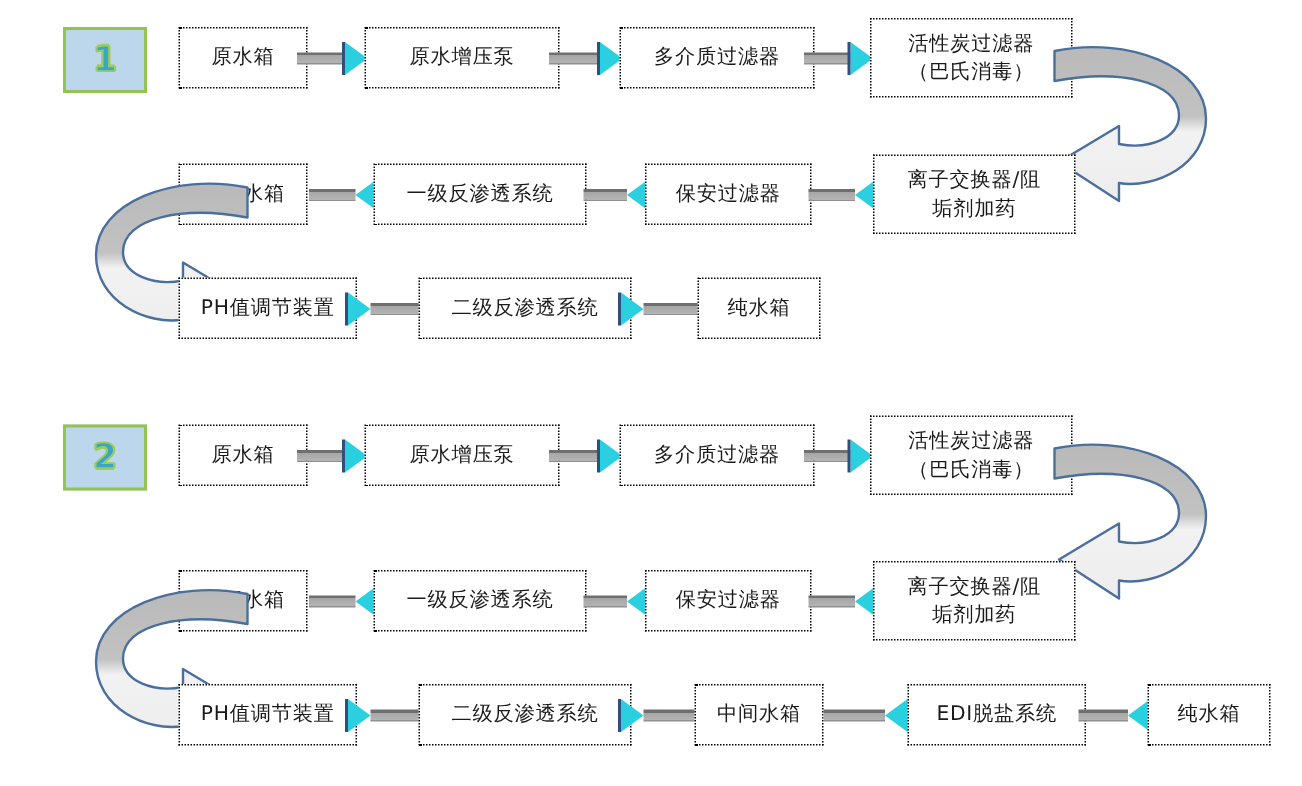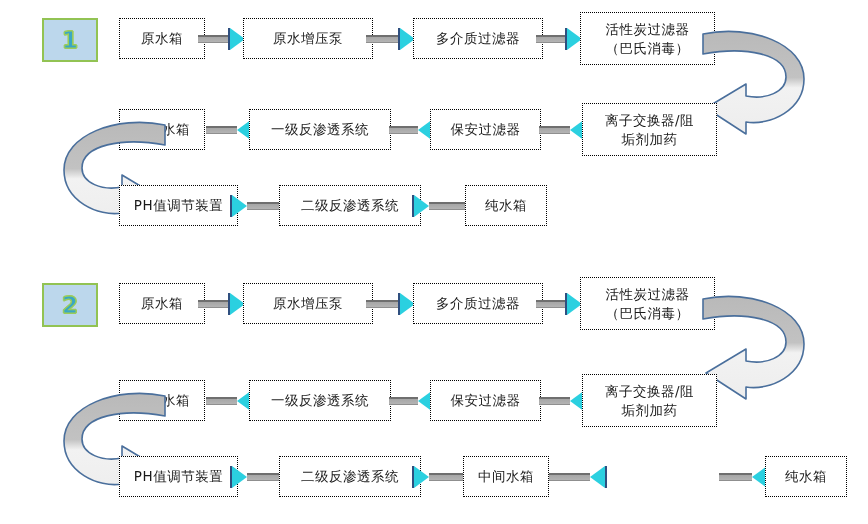--- a/index.html
+++ b/index.html
@@ -311,20 +311,21 @@
     <div class="bar" style="left:15px; width:37px;"></div>
     <div class="head" style="left:0;"></div>
   </div>
 
   <div class="node" style="left:463px; top:456px; width:86px; height:41px;">中间水箱</div>
   <div class="conn left" style="left:549px; top:466px; width:58px;">
     <div class="bar" style="left:0; width:41px;"></div>
     <div class="head" style="left:41px;"></div>
   </div>
 
+  <div class="node" style="left:605px; top:456px; width:119px; height:41px;">EDI脱盐系统</div>
   <div class="conn left" style="left:719px; top:466px; width:50px;">
     <div class="bar" style="left:0; width:33px;"></div>
     <div class="head" style="left:33px;"></div>
   </div>
 
   <div class="node" style="left:765px; top:456px; width:82px; height:41px;">纯水箱</div>
 
 </div>
 
 </body></html>

